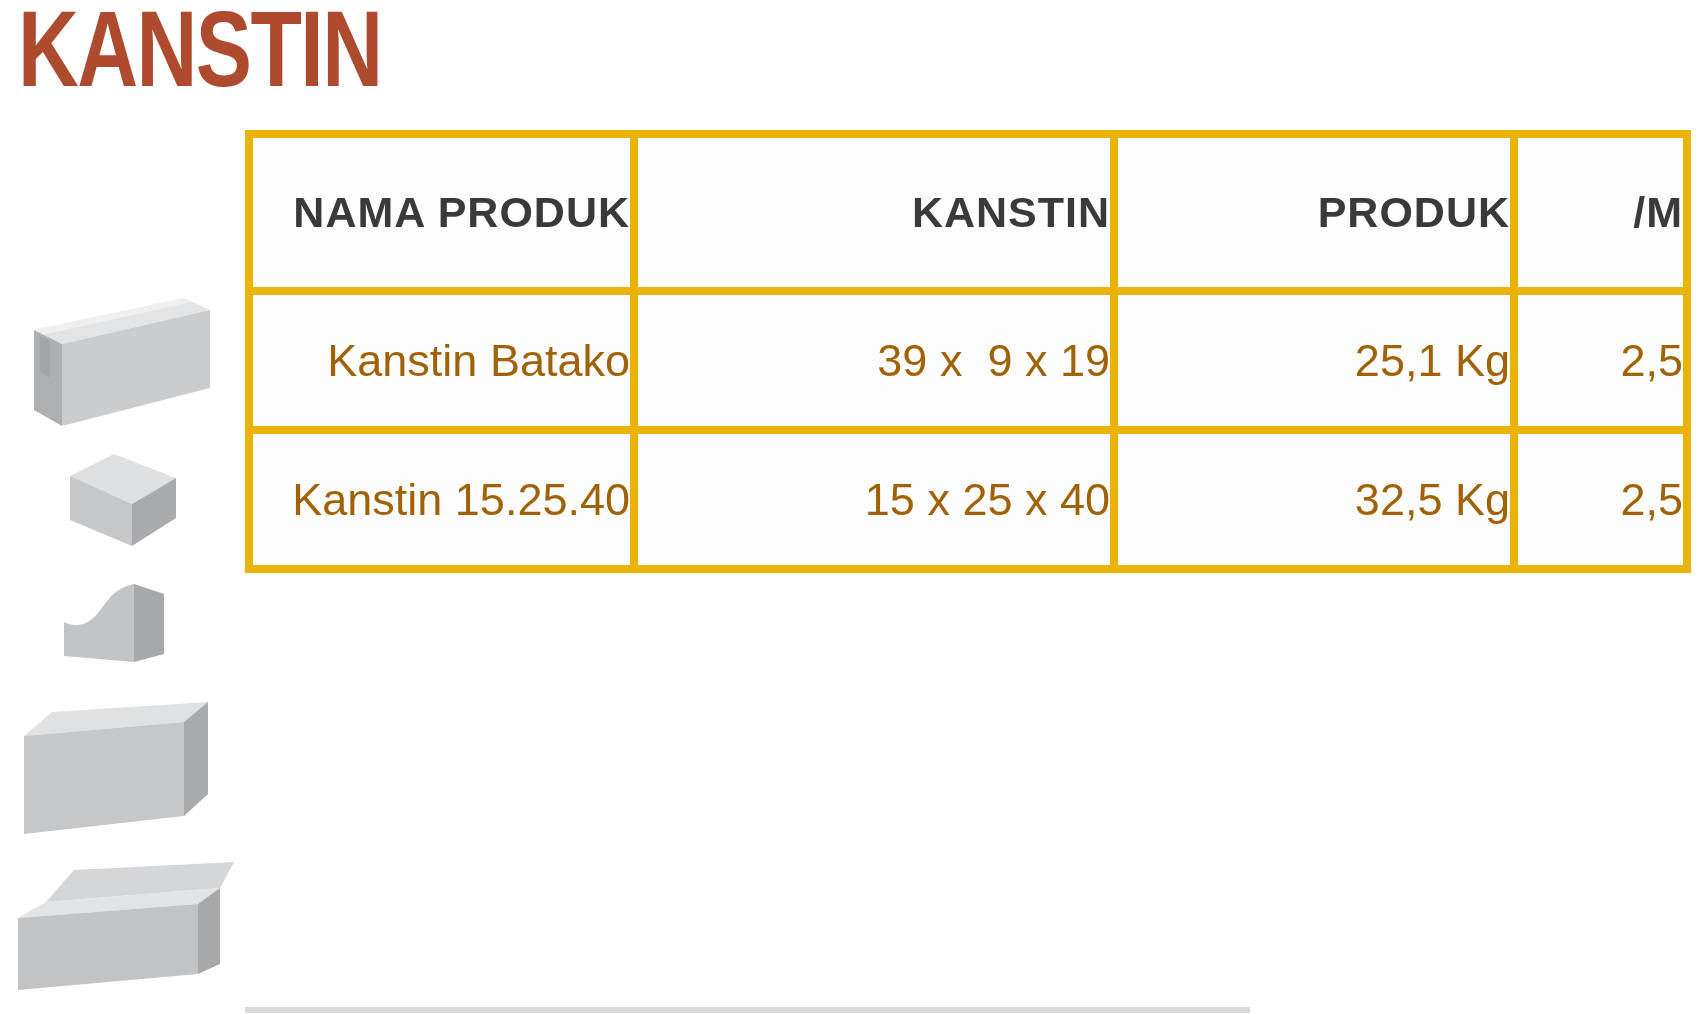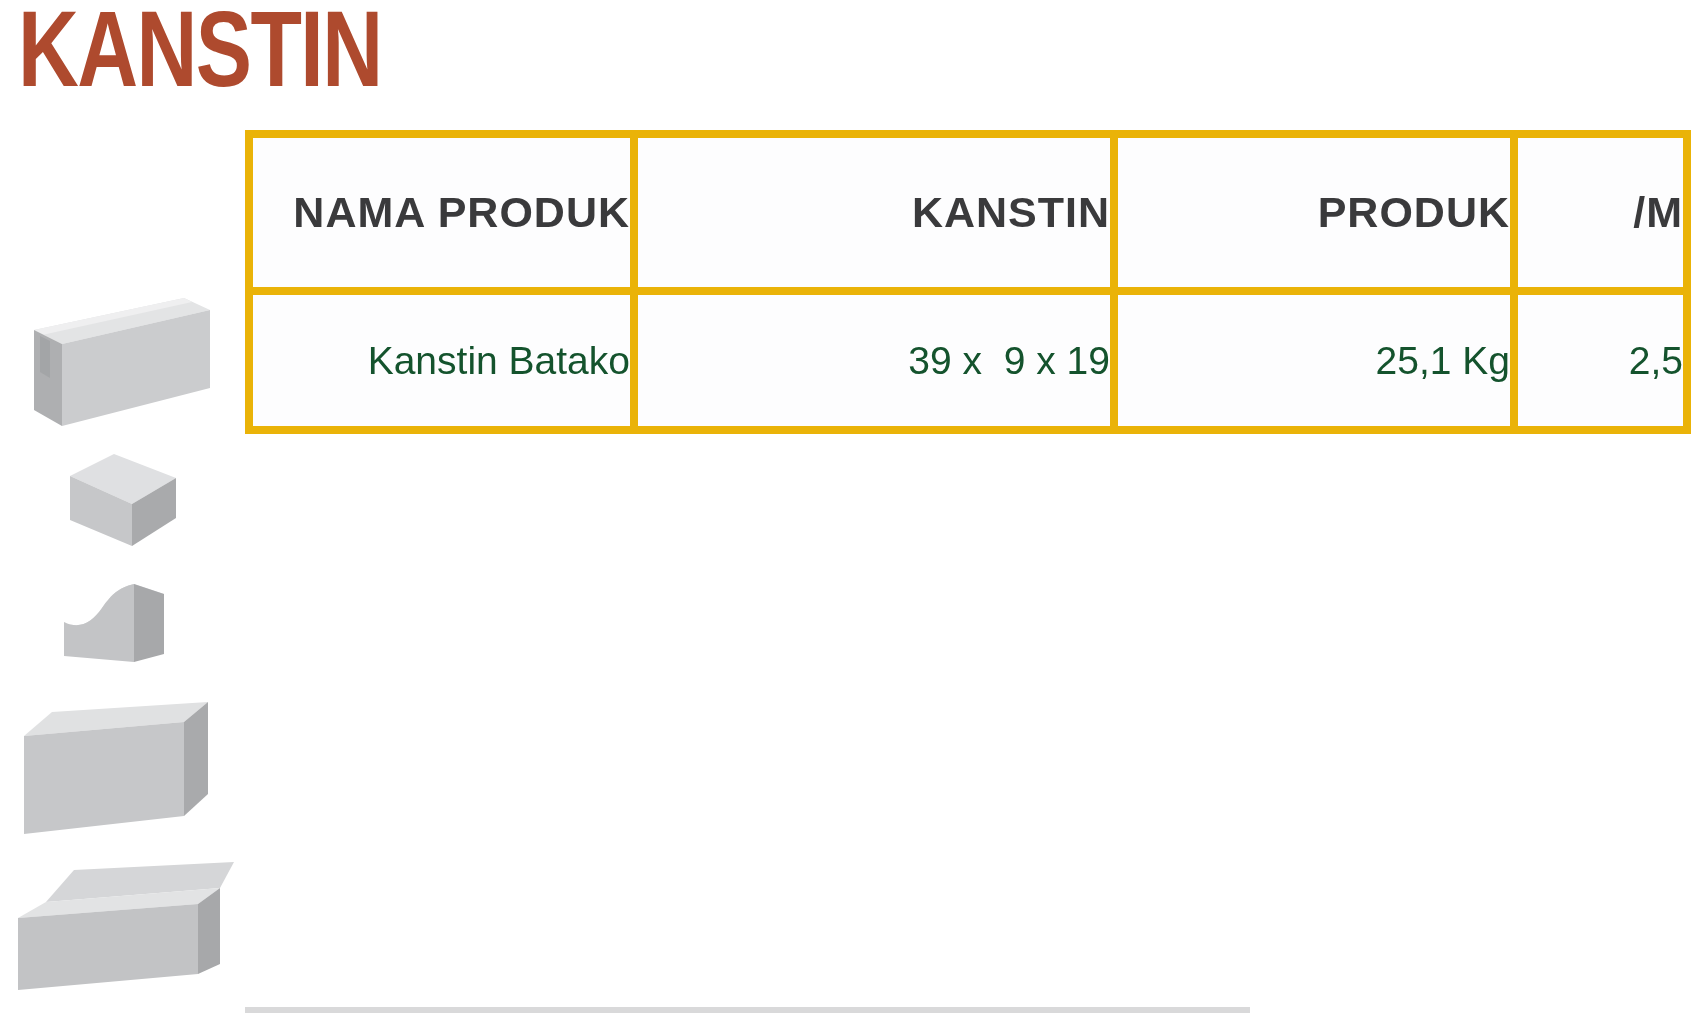--- a/index.html
+++ b/index.html
@@ -59,23 +59,23 @@
   }
   .product-table thead tr { height: 157px; }
   .product-table tbody tr { height: 139px; }
   .product-table th {
     font-size: 43px;
     font-weight: bold;
     letter-spacing: 1px;
     color: #3a3a3c;
   }
   .product-table td {
-    font-size: 39px;
+    font-size: 45px;
     font-weight: normal;
-    color: #14532d;
+    color: #a16207;
   }
   td.cell-dimensi { white-space: pre; }
   .col-nama    { width: 385px; }
   .col-dimensi { width: 480px; }
   .col-berat   { width: 400px; }
   .col-perm    { width: 173px; }
 
   
   .bottom-partial-border {
     position: absolute;
@@ -153,16 +153,22 @@
       <th>/M</th>
     </tr>
   </thead>
   <tbody>
     <tr>
       <td class="cell-nama">Kanstin Batako</td>
       <td class="cell-dimensi">39 x  9 x 19</td>
       <td class="cell-berat">25,1 Kg</td>
       <td class="cell-perm">2,5</td>
     </tr>
+    <tr>
+      <td class="cell-nama">Kanstin 15.25.40</td>
+      <td class="cell-dimensi">15 x 25 x 40</td>
+      <td class="cell-berat">32,5 Kg</td>
+      <td class="cell-perm">2,5</td>
+    </tr>
   </tbody>
 </table>
 
 <div class="bottom-partial-border"></div>
 
 </body></html>

